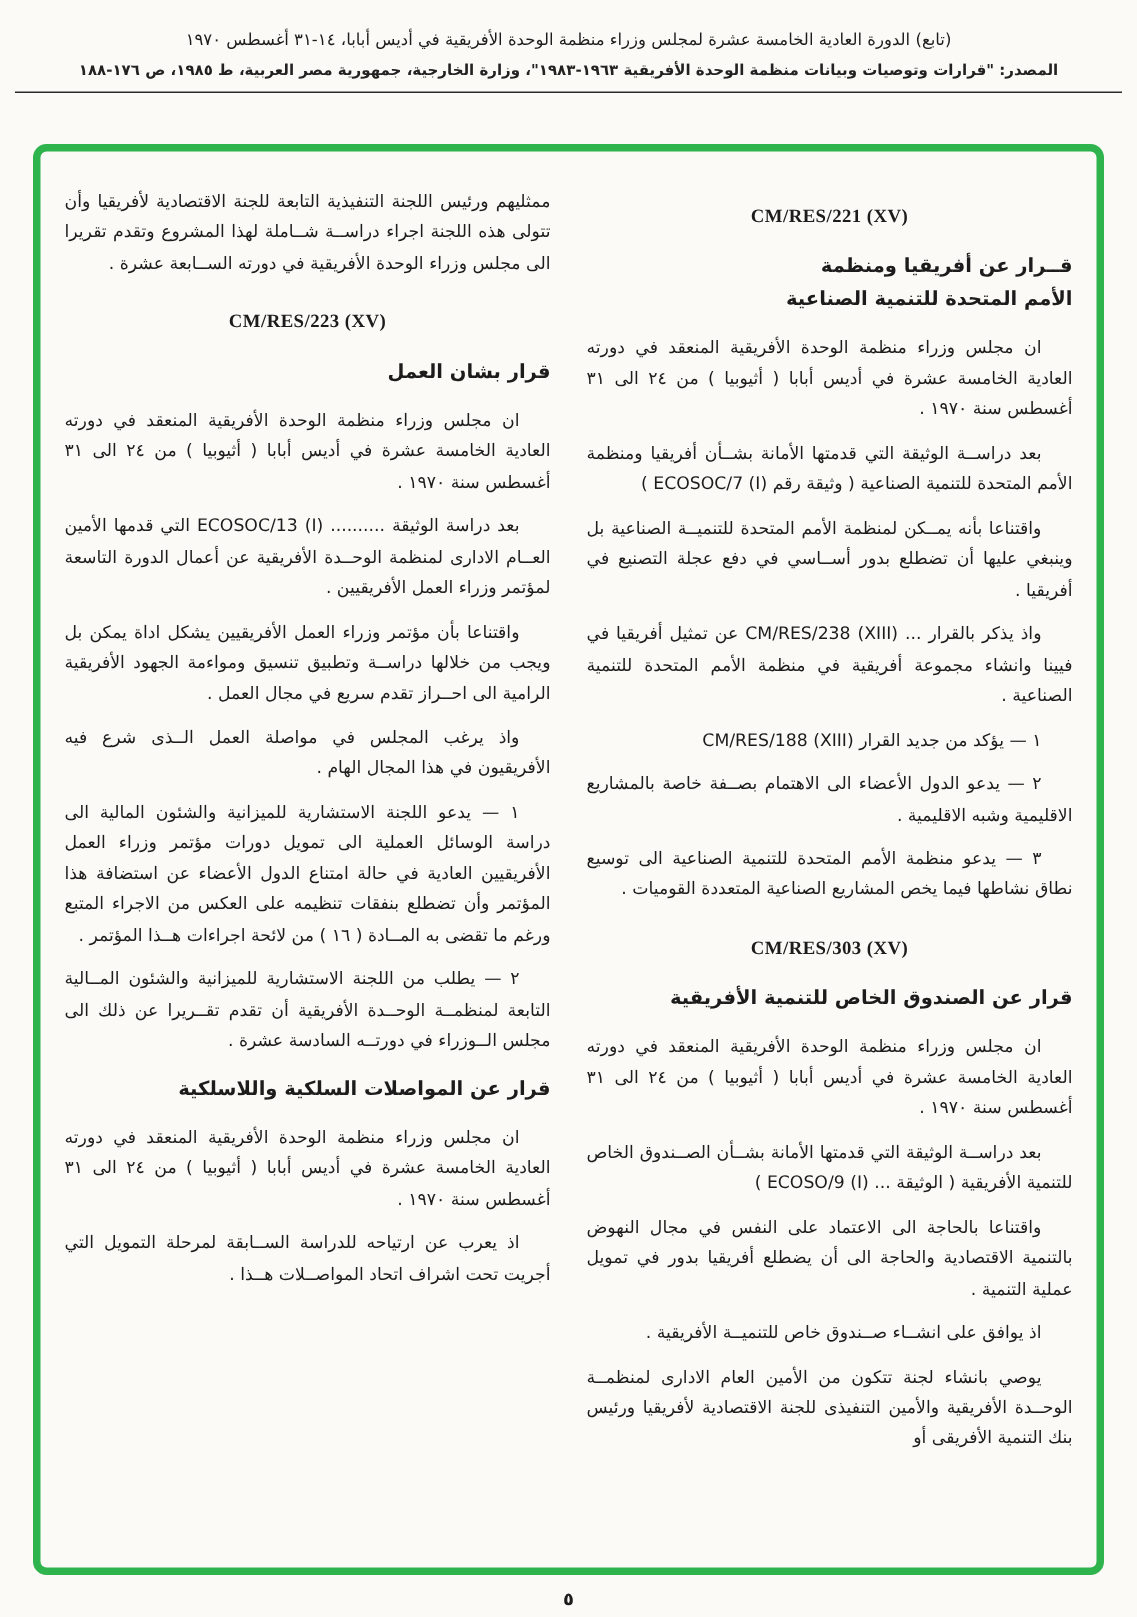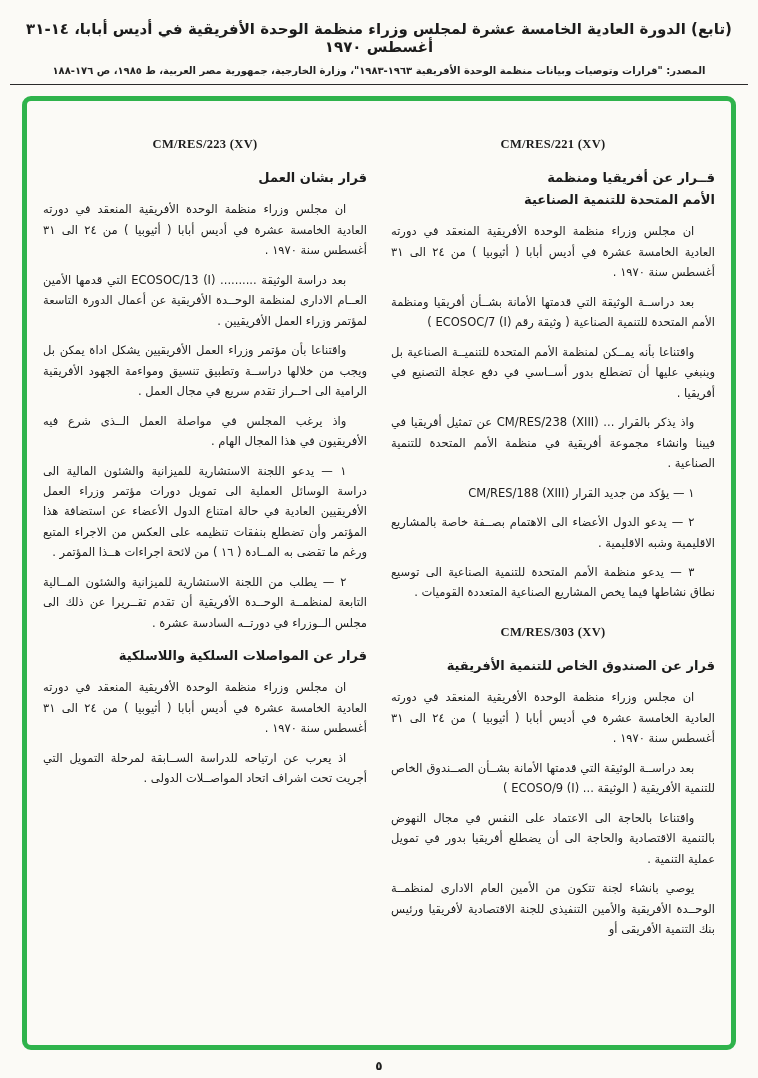--- a/index.html
+++ b/index.html
@@ -12,22 +12,22 @@
     color: #1c1c1c;
     position: relative;
     overflow: hidden;
   }
   .header {
     padding-top: 20px;
     text-align: center;
     direction: rtl;
   }
   .header-line1 {
-    font-size: 15px;
-    font-weight: bold;
+    font-size: 11px;
+    font-weight: normal;
     padding: 0 14px;
   }
   .header-line2 {
     font-size: 10px;
     font-weight: bold;
     margin-top: 9px;
     padding: 0 10px;
     color: #222;
   }
   .rule {
@@ -93,45 +93,47 @@
 
 <div class="header">
   <div class="header-line1">(تابع) الدورة العادية الخامسة عشرة لمجلس وزراء منظمة الوحدة الأفريقية في أديس أبابا، ١٤-٣١ أغسطس ١٩٧٠</div>
   <div class="header-line2">المصدر: "قرارات وتوصيات وبيانات منظمة الوحدة الأفريقية ١٩٦٣-١٩٨٣"، وزارة الخارجية، جمهورية مصر العربية، ط ١٩٨٥، ص ١٧٦-١٨٨</div>
 </div>
 
 <div class="rule"></div>
 
 <div class="frame" id="frame" style="border-color: rgb(47, 179, 76);">
   <div class="col" id="col-left">
+      <div class="blk para noindent">ممثليهم ورئيس اللجنة التنفيذية التابعة للجنة الاقتصادية لأفريقيا وأن تتولى هذه اللجنة اجراء دراســة شــاملة لهذا المشروع وتقدم تقريرا الى مجلس وزراء الوحدة الأفريقية في دورته الســابعة عشرة .</div>
       <div class="blk code">CM/RES/223 (XV)</div>
       <div class="blk title">قرار بشان العمل</div>
       <div class="blk para">ان مجلس وزراء منظمة الوحدة الأفريقية المنعقد في دورته العادية الخامسة عشرة في أديس أبابا ( أثيوبيا ) من ٢٤ الى ٣١ أغسطس سنة ١٩٧٠ .</div>
       <div class="blk para">بعد دراسة الوثيقة .......... ECOSOC/13 (I) التي قدمها الأمين العــام الادارى لمنظمة الوحــدة الأفريقية عن أعمال الدورة التاسعة لمؤتمر وزراء العمل الأفريقيين .</div>
       <div class="blk para">واقتناعا بأن مؤتمر وزراء العمل الأفريقيين يشكل اداة يمكن بل ويجب من خلالها دراســة وتطبيق تنسيق ومواءمة الجهود الأفريقية الرامية الى احــراز تقدم سريع في مجال العمل .</div>
       <div class="blk para">واذ يرغب المجلس في مواصلة العمل الــذى شرع فيه الأفريقيون في هذا المجال الهام .</div>
       <div class="blk para">١ — يدعو اللجنة الاستشارية للميزانية والشئون المالية الى دراسة الوسائل العملية الى تمويل دورات مؤتمر وزراء العمل الأفريقيين العادية في حالة امتناع الدول الأعضاء عن استضافة هذا المؤتمر وأن تضطلع بنفقات تنظيمه على العكس من الاجراء المتبع ورغم ما تقضى به المــادة ( ١٦ ) من لائحة اجراءات هــذا المؤتمر .</div>
       <div class="blk para">٢ — يطلب من اللجنة الاستشارية للميزانية والشئون المــالية التابعة لمنظمــة الوحــدة الأفريقية أن تقدم تقــريرا عن ذلك الى مجلس الــوزراء في دورتــه السادسة عشرة .</div>
       <div class="blk title">قرار عن المواصلات السلكية واللاسلكية</div>
       <div class="blk para">ان مجلس وزراء منظمة الوحدة الأفريقية المنعقد في دورته العادية الخامسة عشرة في أديس أبابا ( أثيوبيا ) من ٢٤ الى ٣١ أغسطس سنة ١٩٧٠ .</div>
-      <div class="blk para">اذ يعرب عن ارتياحه للدراسة الســابقة لمرحلة التمويل التي أجريت تحت اشراف اتحاد المواصــلات الدولى .</div>
+      <div class="blk para">اذ يعرب عن ارتياحه للدراسة الســابقة لمرحلة التمويل التي أجريت تحت اشراف اتحاد المواصــلات هــذا .</div>
     </div>
   <div class="col" id="col-right">
       <div class="blk code">CM/RES/221 (XV)</div>
       <div class="blk title">قــرار عن أفريقيا ومنظمة
 الأمم المتحدة للتنمية الصناعية</div>
       <div class="blk para">ان مجلس وزراء منظمة الوحدة الأفريقية المنعقد في دورته العادية الخامسة عشرة في أديس أبابا ( أثيوبيا ) من ٢٤ الى ٣١ أغسطس سنة ١٩٧٠ .</div>
       <div class="blk para">بعد دراســة الوثيقة التي قدمتها الأمانة بشــأن أفريقيا ومنظمة الأمم المتحدة للتنمية الصناعية ( وثيقة رقم ECOSOC/7 (I) )</div>
       <div class="blk para">واقتناعا بأنه يمــكن لمنظمة الأمم المتحدة للتنميــة الصناعية بل وينبغي عليها أن تضطلع بدور أســاسي في دفع عجلة التصنيع في أفريقيا .</div>
       <div class="blk para">واذ يذكر بالقرار ... CM/RES/238 (XIII) عن تمثيل أفريقيا في فيينا وانشاء مجموعة أفريقية في منظمة الأمم المتحدة للتنمية الصناعية .</div>
       <div class="blk para">١ — يؤكد من جديد القرار CM/RES/188 (XIII)</div>
       <div class="blk para">٢ — يدعو الدول الأعضاء الى الاهتمام بصــفة خاصة بالمشاريع الاقليمية وشبه الاقليمية .</div>
       <div class="blk para">٣ — يدعو منظمة الأمم المتحدة للتنمية الصناعية الى توسيع نطاق نشاطها فيما يخص المشاريع الصناعية المتعددة القوميات .</div>
       <div class="blk code">CM/RES/303 (XV)</div>
       <div class="blk title">قرار عن الصندوق الخاص للتنمية الأفريقية</div>
       <div class="blk para">ان مجلس وزراء منظمة الوحدة الأفريقية المنعقد في دورته العادية الخامسة عشرة في أديس أبابا ( أثيوبيا ) من ٢٤ الى ٣١ أغسطس سنة ١٩٧٠ .</div>
       <div class="blk para">بعد دراســة الوثيقة التي قدمتها الأمانة بشــأن الصــندوق الخاص للتنمية الأفريقية ( الوثيقة ... ECOSO/9 (I) )</div>
       <div class="blk para">واقتناعا بالحاجة الى الاعتماد على النفس في مجال النهوض بالتنمية الاقتصادية والحاجة الى أن يضطلع أفريقيا بدور في تمويل عملية التنمية .</div>
+      <div class="blk para">اذ يوافق على انشــاء صــندوق خاص للتنميــة الأفريقية .</div>
       <div class="blk para">يوصي بانشاء لجنة تتكون من الأمين العام الادارى لمنظمــة الوحــدة الأفريقية والأمين التنفيذى للجنة الاقتصادية لأفريقيا ورئيس بنك التنمية الأفريقى أو</div>
     </div>
 </div>
 
 <div class="page-number">٥</div>
 
 </body></html>

